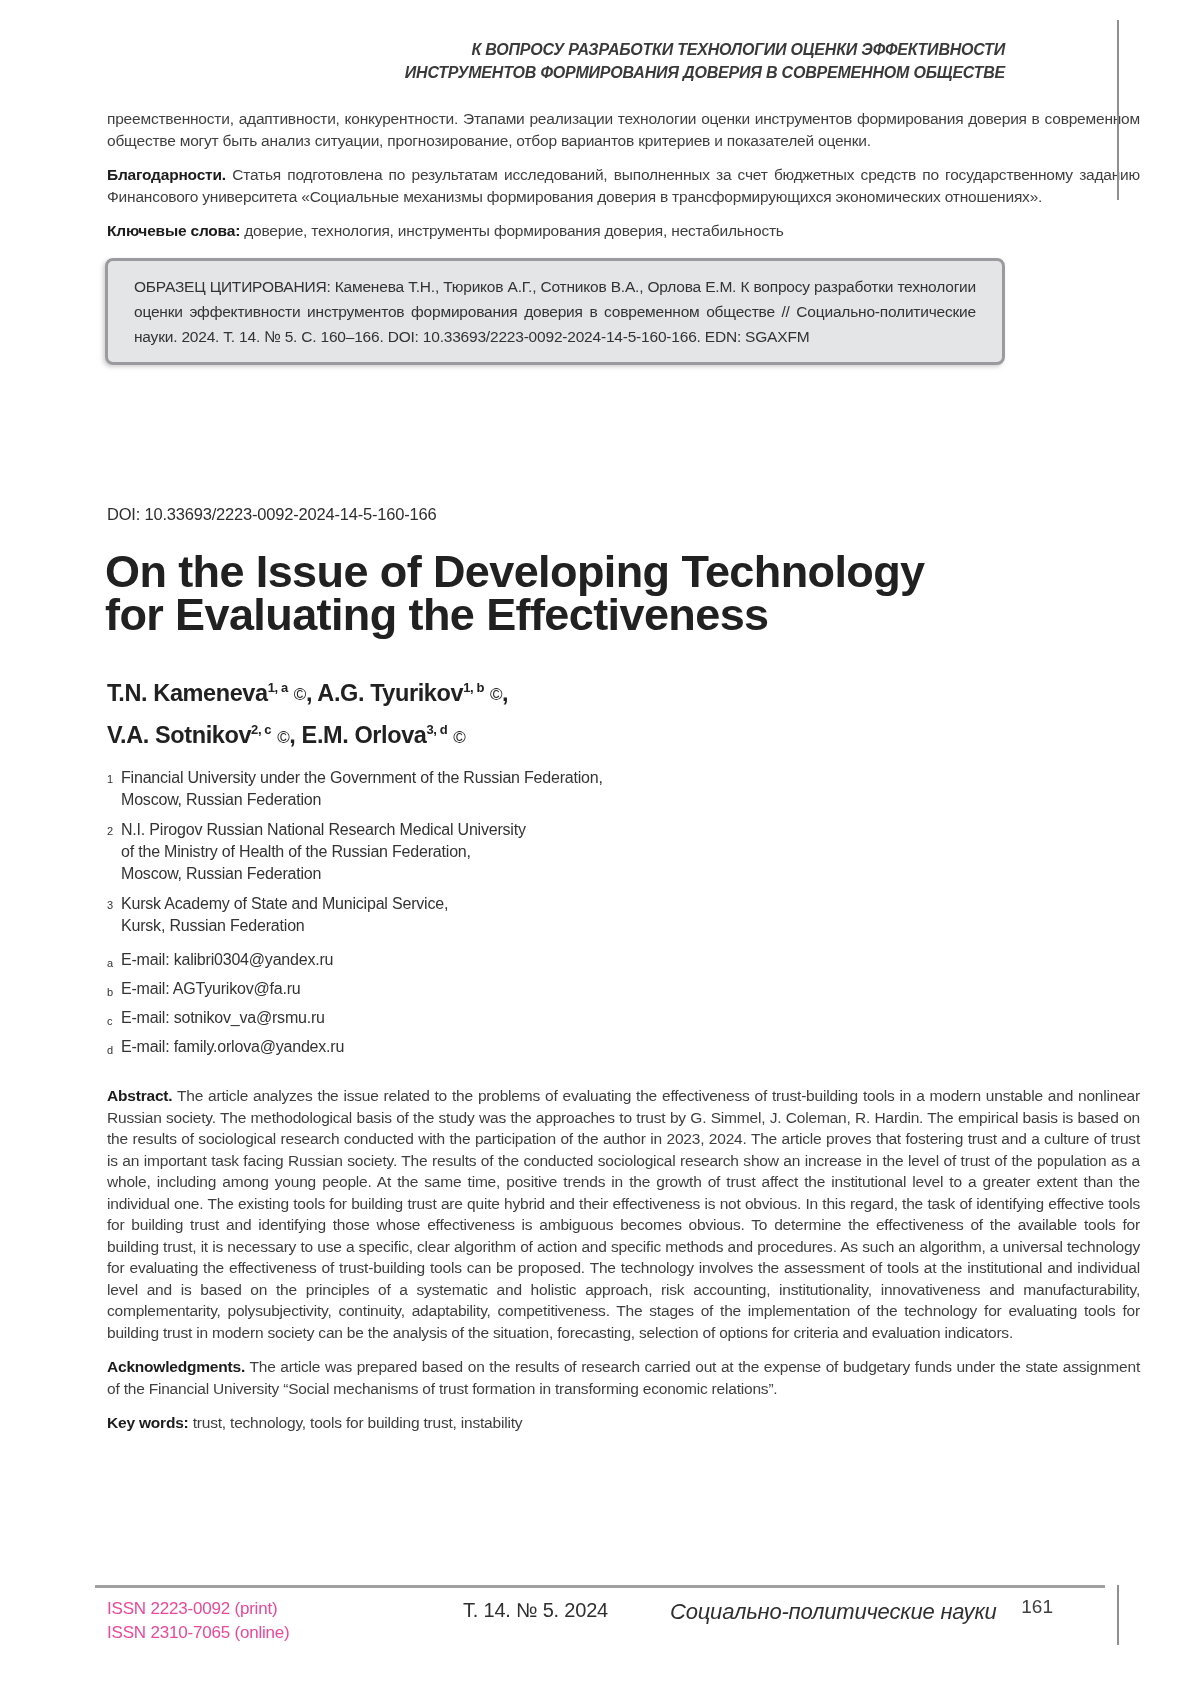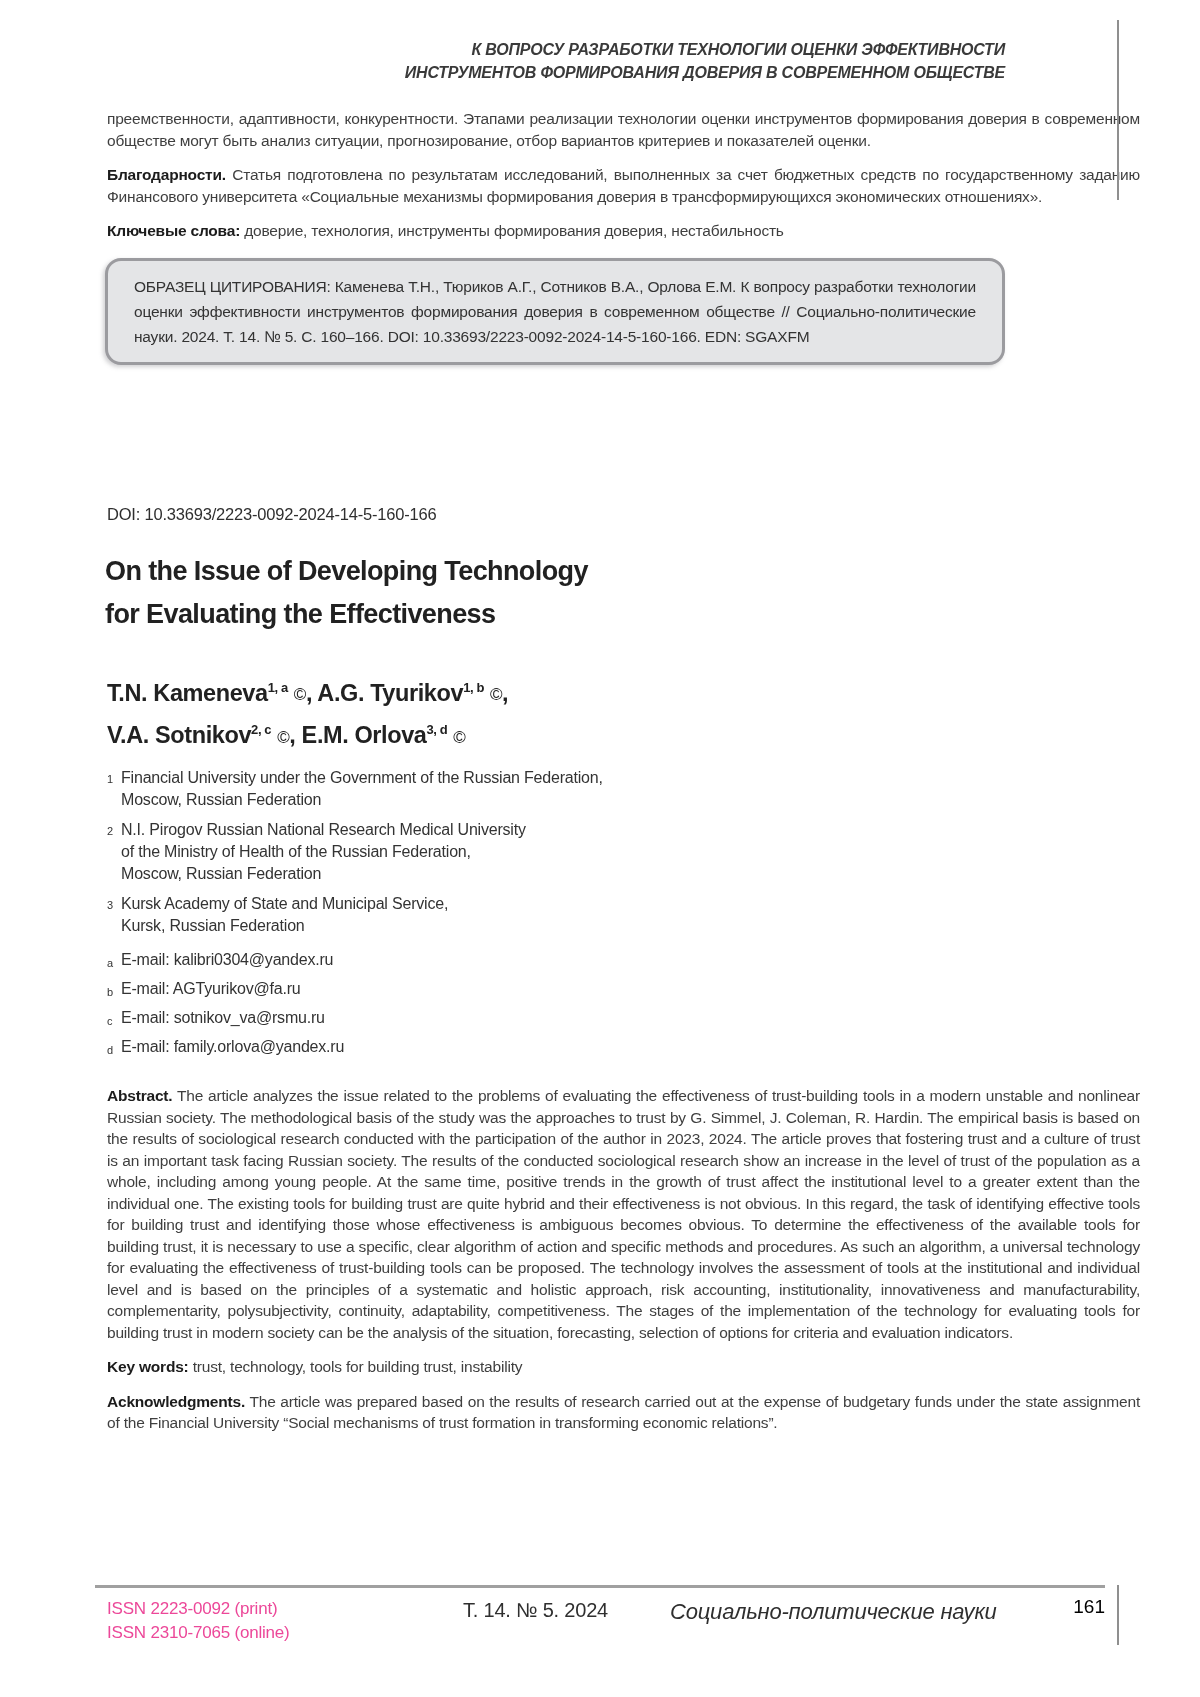--- a/index.html
+++ b/index.html
@@ -49,42 +49,42 @@
   }
   .body-text b{color:#1c1c1c;}
   .first-para{margin-top:24px;}
   
   .citation-box{
     box-sizing:border-box;
     margin:16px 0 0 105px;
     width:900px;
     background:#e4e5e7;
     border:3px solid #9b9b9f;
-    border-radius:16px;
+    border-radius:8px;
     padding:13px 26px;
     box-shadow:-2px 2px 4px rgba(120,120,125,0.35);
   }
   .citation-box p{
     margin:0;
     font-size:15.5px;
     line-height:25px;
     text-align:justify;
     letter-spacing:-0.2px;
     color:#333333;
   }
   
   .doi{
     margin:140px 95px 0 107px;
     font-size:16.5px;
     color:#2f2f2f;
     letter-spacing:-0.2px;
   }
   .title{
     margin:26px 60px 0 105px;
-    font-size:27px;
+    font-size:45px;
     line-height:43px;
     font-weight:bold;
     color:#212121;
     letter-spacing:-0.6px;
   }
   
   .authors{
     margin:34px 60px 0 107px;
     font-size:23.5px;
     line-height:35px;
@@ -127,22 +127,22 @@
   }
   .footer-volume{
     position:absolute;left:463px;top:1599px;
     font-size:20px;color:#2f2f2f;letter-spacing:-0.2px;
   }
   .footer-journal{
     position:absolute;left:670px;top:1599px;
     font-size:22px;font-style:italic;color:#2f2f2f;letter-spacing:-0.2px;
   }
   .footer-page{
-    position:absolute;left:1040px;top:1596px;width:65px;
-    text-align:right;font-size:19px;color:#000000;
+    position:absolute;left:988px;top:1596px;width:65px;
+    text-align:right;font-size:19px;color:#404040;
   }
 </style>
 </head>
 <body>
 
 <div class="page">
 
   <div class="running-head">
     <div>К ВОПРОСУ РАЗРАБОТКИ ТЕХНОЛОГИИ ОЦЕНКИ ЭФФЕКТИВНОСТИ</div>
     <div>ИНСТРУМЕНТОВ ФОРМИРОВАНИЯ ДОВЕРИЯ В СОВРЕМЕННОМ ОБЩЕСТВЕ</div>
@@ -202,23 +202,23 @@
         <span>E-mail: sotnikov_va@rsmu.ru</span>
       </div>
     <div class="email-row">
         <sup>d</sup>
         <span>E-mail: family.orlova@yandex.ru</span>
       </div>
   </div>
 
   <p class="body-text abstract"><b>Abstract.</b><span> The article analyzes the issue related to the problems of evaluating the effectiveness of trust-building tools in a modern unstable and nonlinear Russian society. The methodological basis of the study was the approaches to trust by G. Simmel, J. Coleman, R. Hardin. The empirical basis is based on the results of sociological research conducted with the participation of the author in 2023, 2024. The article proves that fostering trust and a culture of trust is an important task facing Russian society. The results of the conducted sociological research show an increase in the level of trust of the population as a whole, including among young people. At the same time, positive trends in the growth of trust affect the institutional level to a greater extent than the individual one. The existing tools for building trust are quite hybrid and their effectiveness is not obvious. In this regard, the task of identifying effective tools for building trust and identifying those whose effectiveness is ambiguous becomes obvious. To determine the effectiveness of the available tools for building trust, it is necessary to use a specific, clear algorithm of action and specific methods and procedures. As such an algorithm, a universal technology for evaluating the effectiveness of trust-building tools can be proposed. The technology involves the assessment of tools at the institutional and individual level and is based on the principles of a systematic and holistic approach, risk accounting, institutionality, innovativeness and manufacturability, complementarity, polysubjectivity, continuity, adaptability, competitiveness. The stages of the implementation of the technology for evaluating tools for building trust in modern society can be the analysis of the situation, forecasting, selection of options for criteria and evaluation indicators.</span></p>
 
+  <p class="body-text"><b>Acknowledgments.</b><span> The article was prepared based on the results of research carried out at the expense of budgetary funds under the state assignment of the Financial University “Social mechanisms of trust formation in transforming economic relations”.</span></p>
+
   <p class="body-text"><b>Key words:</b><span> trust, technology, tools for building trust, instability</span></p>
-
-  <p class="body-text"><b>Acknowledgments.</b><span> The article was prepared based on the results of research carried out at the expense of budgetary funds under the state assignment of the Financial University “Social mechanisms of trust formation in transforming economic relations”.</span></p>
 
   <div class="footer-rule"></div>
   <div class="footer-issn">
     <div>ISSN 2223-0092 (print)</div>
     <div>ISSN 2310-7065 (online)</div>
   </div>
   <div class="footer-volume">Т. 14. № 5. 2024</div>
   <div class="footer-journal">Социально-политические науки</div>
   <div class="footer-page">161</div>
   <div class="vline vline-bottom"></div>

